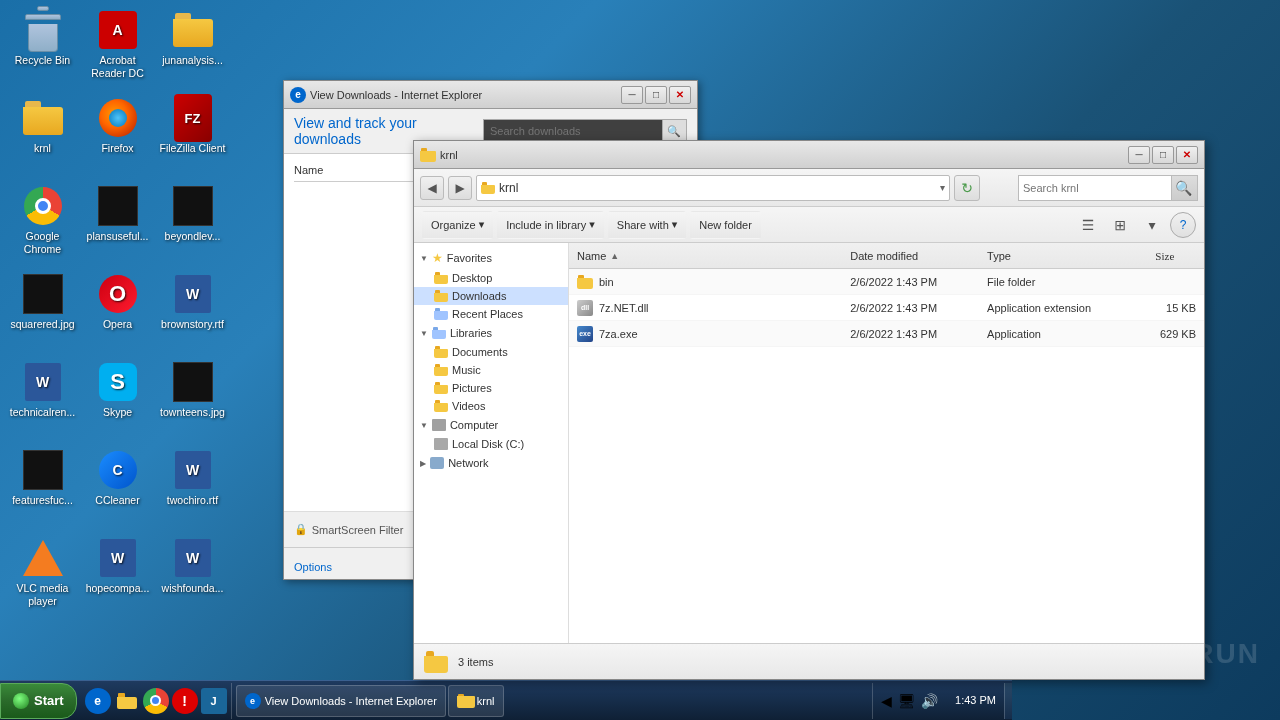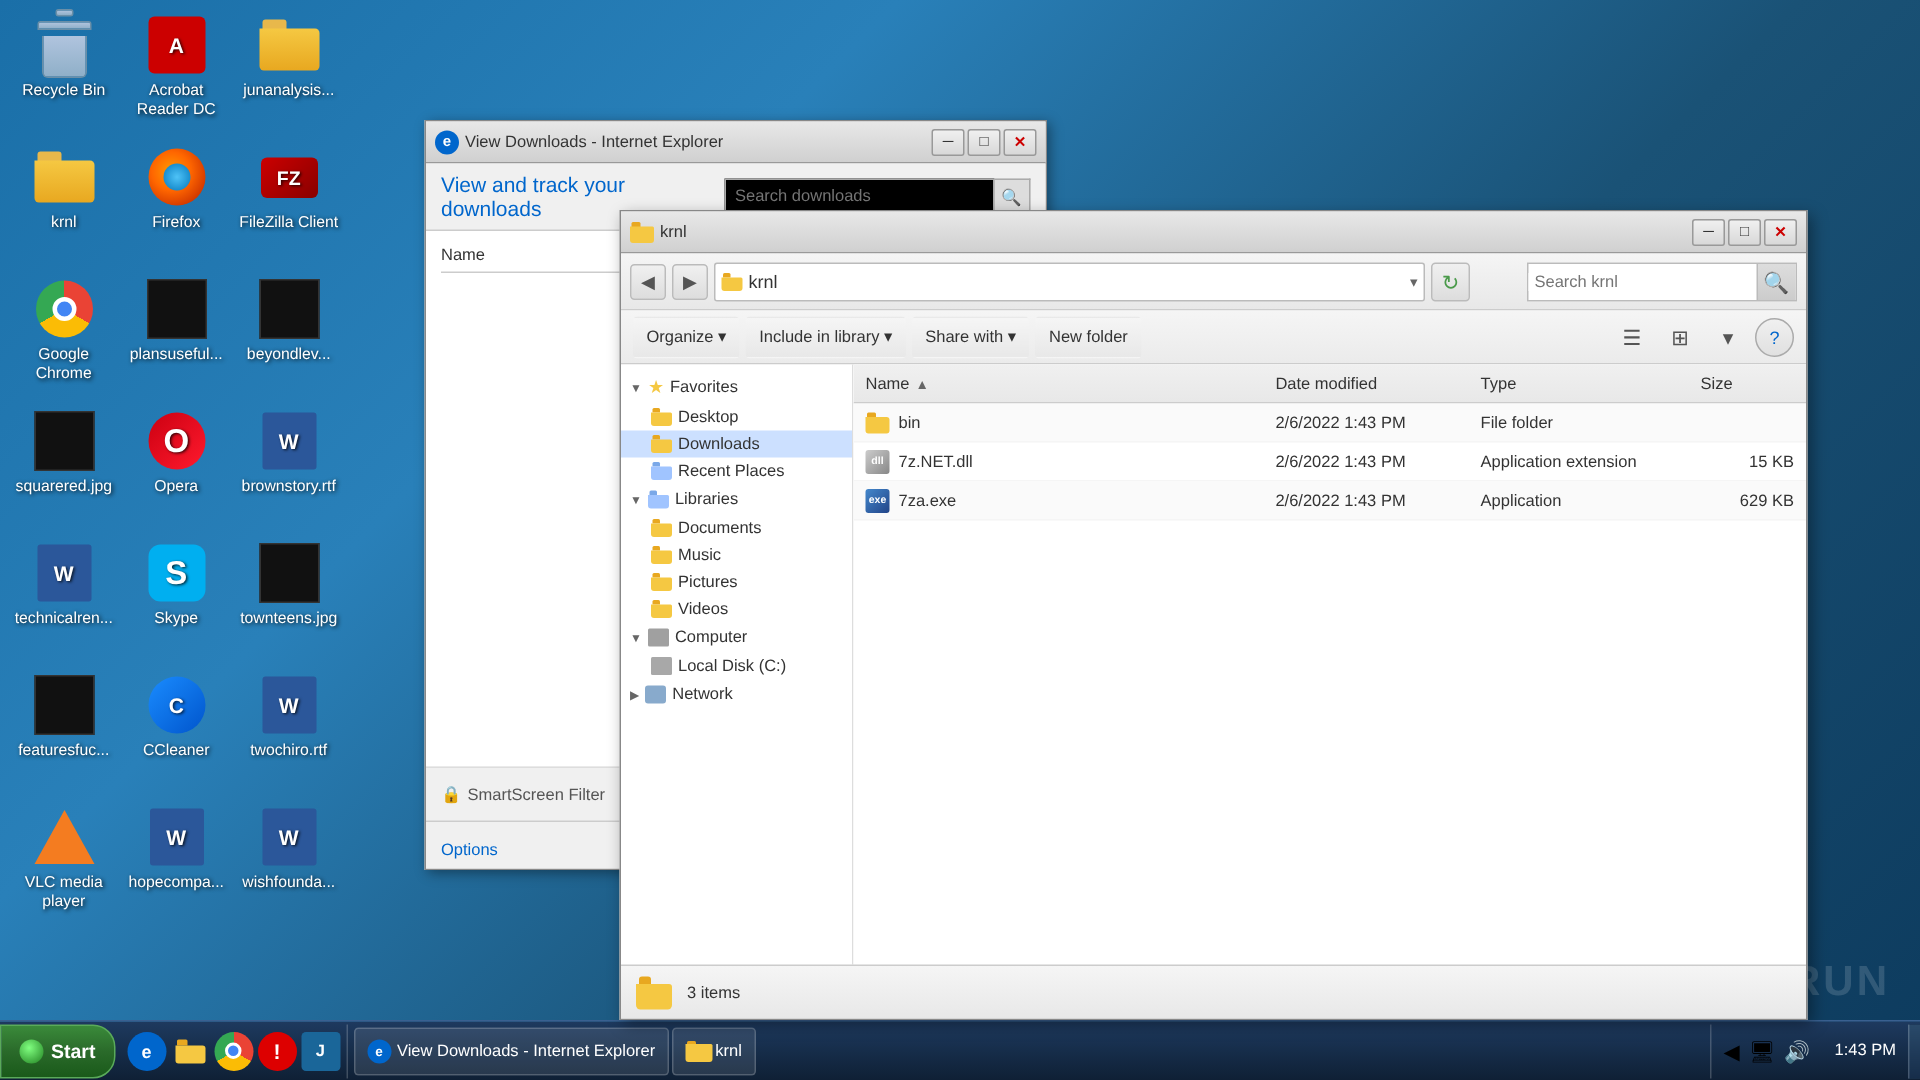--- a/index.html
+++ b/index.html
@@ -148,21 +148,21 @@
       border-radius: 50%;
       position: absolute;
       top: 50%;
       left: 50%;
       transform: translate(-50%, -50%);
     }
 
     
     .filezilla-icon {
       width: 38px;
-      height: 27px;
+      height: 48px;
       background: linear-gradient(135deg, #cc0000 0%, #880000 100%);
       border-radius: 4px;
       display: flex;
       align-items: center;
       justify-content: center;
       color: white;
       font-weight: bold;
       font-size: 13px;
     }
 
@@ -238,21 +238,21 @@
       justify-content: center;
       color: white;
       font-size: 18px;
     }
 
     
     .taskbar {
       position: absolute;
       bottom: 0;
       left: 0;
-      width: 1280px;
+      width: 1012px;
       height: 40px;
       background: linear-gradient(180deg, #1e3a5f 0%, #162d4a 50%, #0f2035 100%);
       border-top: 1px solid #3a6090;
       display: flex;
       align-items: center;
     }
     .start-button {
       height: 36px;
       padding: 0 12px;
       background: linear-gradient(180deg, #3a8a3a 0%, #2a6a2a 50%, #1a5a1a 100%);
@@ -383,21 +383,21 @@
       display: flex;
       align-items: center;
     }
     .ie-search-box {
       width: 180px;
       height: 24px;
       border: 1px solid #aaa;
       padding: 0 24px 0 6px;
       font-size: 11px;
       color: #999;
-      background: #000000;
+      background: #404040;
     }
     .ie-search-btn {
       width: 24px;
       height: 24px;
       background: #ddd;
       border: 1px solid #aaa;
       border-left: none;
       display: flex;
       align-items: center;
       justify-content: center;
@@ -742,21 +742,21 @@
       align-items: center;
       height: 26px;
       background: linear-gradient(180deg, #f0f0f0 0%, #e8e8e8 100%);
       border-bottom: 1px solid #ccc;
       font-size: 11px;
       color: #333;
     }
     .col-name { width: 280px; padding: 0 8px; cursor: pointer; display: flex; align-items: center; gap: 4px; }
     .col-date { width: 140px; padding: 0 8px; cursor: pointer; }
     .col-type { width: 150px; padding: 0 8px; cursor: pointer; }
-    .col-size { width: 80px; padding: 0 8px; cursor: pointer; text-align: left; }
+    .col-size { width: 80px; padding: 0 8px; cursor: pointer; text-align: center; font-family: Liberation Serif, serif; }
     .sort-arrow { font-size: 9px; color: #666; }
     .file-row {
       display: flex;
       align-items: center;
       height: 26px;
       border-bottom: 1px solid #f5f5f5;
       font-size: 11px;
       color: #333;
       cursor: pointer;
     }

